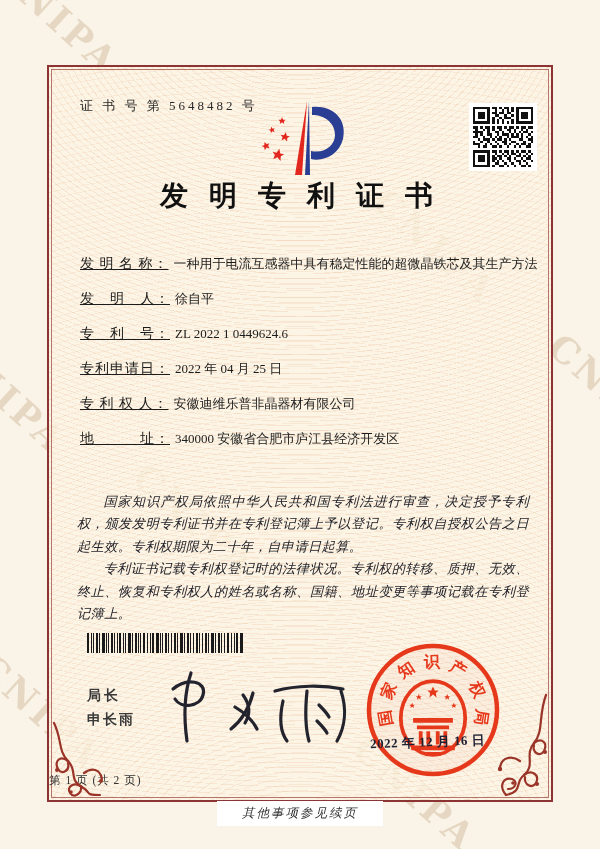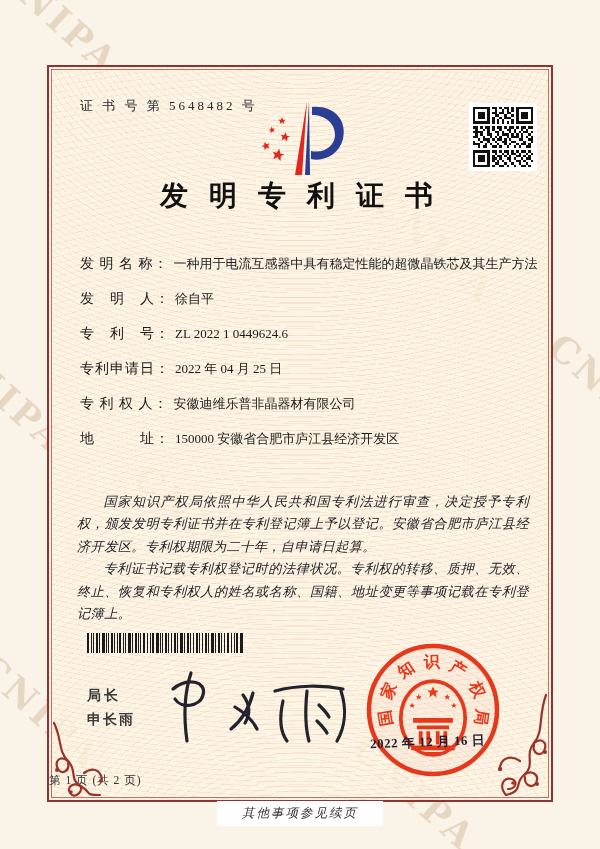--- a/index.html
+++ b/index.html
@@ -48,21 +48,21 @@
   .title {
     position:absolute; left:0; top:110px; width:100%;
     text-align:center; font-size:28px; font-weight:bold;
     letter-spacing:7px; color:#111;
   }
   
   .row {
     position:absolute; left:31px; width:448px;
     font-size:14px; white-space:nowrap;
   }
-  .row .lbl { letter-spacing:1px; color:#1c1c1c; }
+  .row .lbl { letter-spacing:1px; color:#1c1c1c;text-decoration:underline; }
   .row .val { font-size:13px; letter-spacing:0; margin-left:5px; color:#1c1c1c; }
   .grant-no { position:absolute; left:256px; top:0; white-space:nowrap; }
   
   .paras {
     position:absolute; left:28px; top:424px; width:452px;
     font-size:13.2px; line-height:22.4px; letter-spacing:0.4px;
     font-style:italic; color:#22222a; text-align:justify;
   }
   .paras p { text-indent:2em; }
   
@@ -195,25 +195,25 @@
     <div class="row" style="top:258px;">
       <span class="lbl">专　利　号：</span><span class="val">ZL 2022 1 0449624.6</span>
     </div>
     <div class="row" style="top:293px;">
       <span class="lbl">专利申请日：</span><span class="val">2022 年 04 月 25 日</span>
     </div>
     <div class="row" style="top:328px;">
       <span class="lbl">专 利 权 人：</span><span class="val">安徽迪维乐普非晶器材有限公司</span>
     </div>
     <div class="row" style="top:363px;">
-      <span class="lbl">地　　　址：</span><span class="val">150000  安徽省合肥市庐江县经济开发区</span>
+      <span class="lbl">地　　　址：</span><span class="val">340000  安徽省合肥市庐江县经济开发区</span>
     </div>
 
     <div class="paras">
-      <p>国家知识产权局依照中华人民共和国专利法进行审查，决定授予专利权，颁发发明专利证书并在专利登记簿上予以登记。安徽省合肥市庐江县经济开发区。专利权期限为二十年，自申请日起算。</p>
+      <p>国家知识产权局依照中华人民共和国专利法进行审查，决定授予专利权，颁发发明专利证书并在专利登记簿上予以登记。专利权自授权公告之日起生效。专利权期限为二十年，自申请日起算。</p>
       <p>专利证书记载专利权登记时的法律状况。专利权的转移、质押、无效、终止、恢复和专利权人的姓名或名称、国籍、地址变更等事项记载在专利登记簿上。</p>
     </div>
 
     <svg class="barcode" width="158" height="20" viewBox="0 0 158 20">
       <path fill="#1a1a1a" d="M0,0h2v20h-2z M4,0h1v20h-1z M6,0h1v20h-1z M9,0h2v20h-2z M12,0h1v20h-1z M15,0h3v20h-3z M19,0h1v20h-1z M21,0h1v20h-1z M24,0h2v20h-2z M27,0h1v20h-1z M30,0h1v20h-1z M32,0h2v20h-2z M36,0h1v20h-1z M38,0h1v20h-1z M41,0h3v20h-3z M45,0h1v20h-1z M48,0h2v20h-2z M51,0h1v20h-1z M53,0h1v20h-1z M56,0h2v20h-2z M60,0h1v20h-1z M63,0h1v20h-1z M65,0h2v20h-2z M69,0h3v20h-3z M73,0h1v20h-1z M75,0h1v20h-1z M78,0h2v20h-2z M81,0h1v20h-1z M84,0h1v20h-1z M87,0h2v20h-2z M90,0h1v20h-1z M93,0h3v20h-3z M97,0h1v20h-1z M100,0h2v20h-2z M103,0h1v20h-1z M106,0h1v20h-1z M109,0h2v20h-2z M112,0h1v20h-1z M115,0h1v20h-1z M118,0h2v20h-2z M121,0h1v20h-1z M124,0h3v20h-3z M128,0h1v20h-1z M131,0h2v20h-2z M134,0h1v20h-1z M137,0h1v20h-1z M140,0h2v20h-2z M144,0h1v20h-1z M147,0h1v20h-1z M149,0h2v20h-2z M153,0h3v20h-3z"></path>
     </svg>
 
     <div class="signer-title">局长</div>
     <div class="signer-name">申长雨</div>
 

